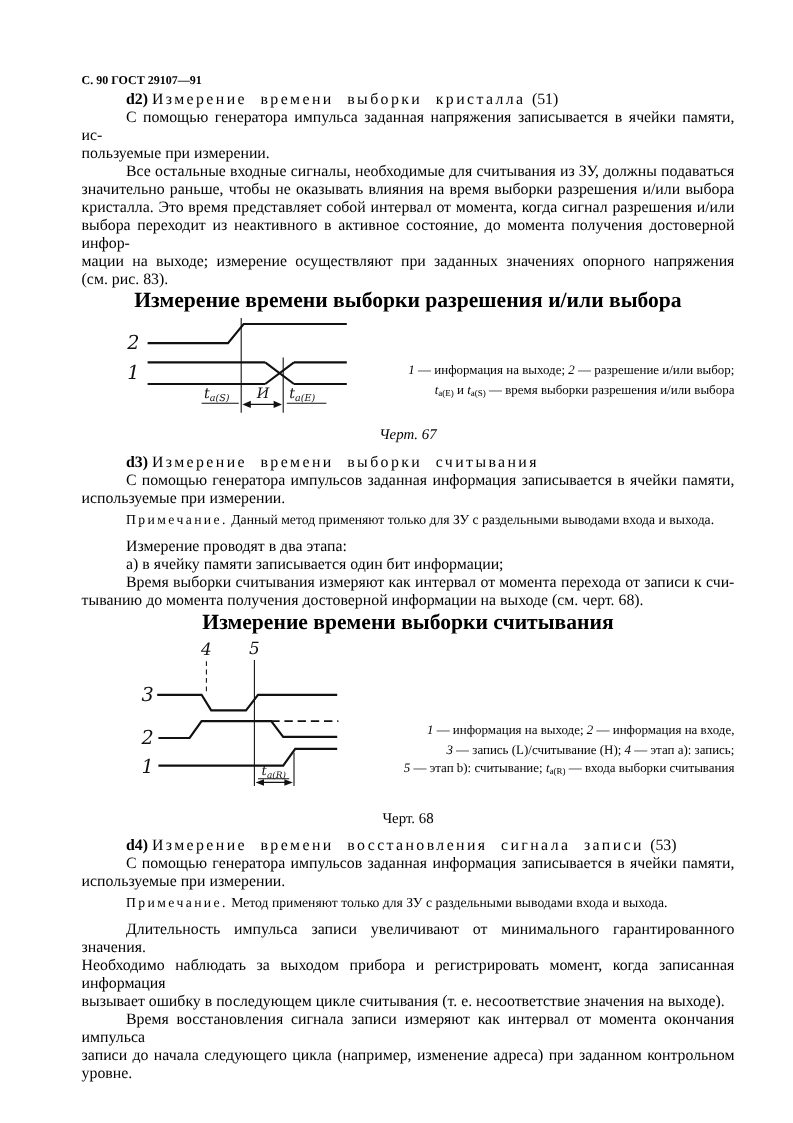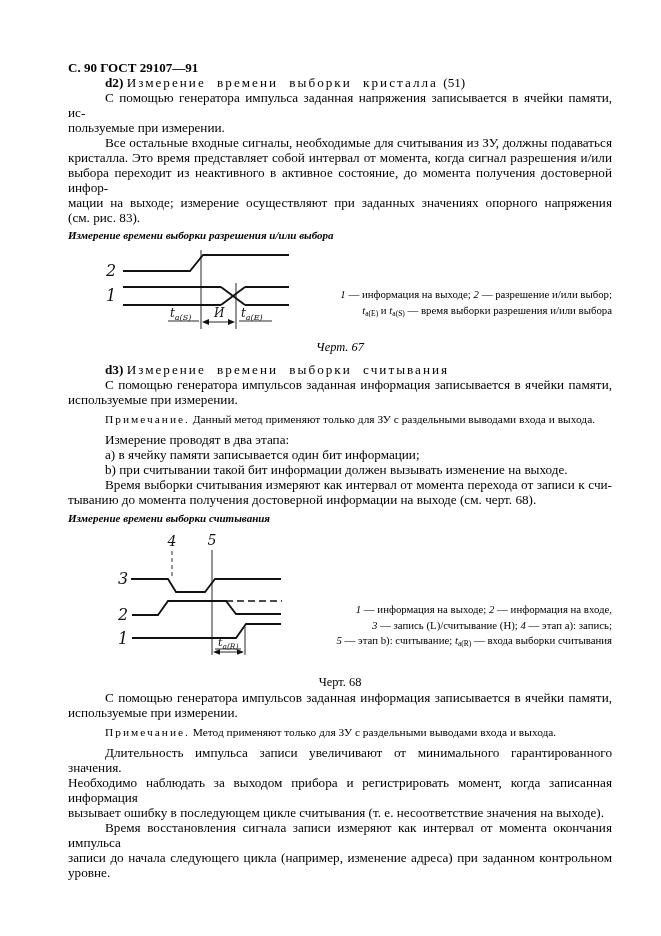--- a/index.html
+++ b/index.html
@@ -2,29 +2,29 @@
 <html><head>
 <meta charset="utf-8">
 <style>
   html,body{margin:0;padding:0;background:#e8e8e8;}
   .page{
     position:relative;width:661px;height:936px;background:#ffffff;
     font-family:"Liberation Serif",serif;color:#000;
     box-sizing:border-box;padding:60px 49px 0 68px;
     font-size:13.2px;line-height:15px;margin:0 auto;overflow:hidden;
   }
-  .hdr{font-weight:bold;font-size:13px;}
+  .hdr{font-weight:bold;font-size:10px;}
   .ln{text-align:left;}
   .jf{text-align:justify;text-align-last:justify;}
   .ind{text-indent:37px;}
   .shead{margin-top:0;}
   .pfx{font-weight:bold;}
   .spaced{letter-spacing:2px;word-spacing:6px;}
   .num{margin-left:2px;}
-  .figtitle{font-weight:bold;font-size:11px;text-align:left;margin-top:3px;line-height:15px;font-style:italic;}
+  .figtitle{font-weight:bold;font-size:18px;text-align:center;margin-top:3px;line-height:15px;}
   .figrow{display:flex;align-items:flex-start;}
   .figrow svg{flex:0 0 auto;margin-left:30px;}
   .figcap{flex:1 1 auto;text-align:right;font-size:10.8px;line-height:15.5px;}
   .cap67{margin-top:42px;}
   .cap68{margin-top:70px;}
   .figcap sub{font-size:7.5px;vertical-align:-2px;}
   .it{font-style:italic;}
   .chert{text-align:center;font-size:12.4px;margin-top:3px;line-height:15px;}
   .chert67{margin-top:3px;font-style:italic;}
   .chert68{margin-top:8px;}
@@ -45,20 +45,21 @@
   <div class="hdr">С. 90 ГОСТ 29107—91</div>
 
   <div class="ln shead ind">
     <span class="pfx">d2)</span>
     <span class="spaced">Измерение времени выборки кристалла</span>
     <span class="num">(51)</span>
   </div>
   <div class="ln jf ind">С помощью генератора импульса заданная напряжения записывается в ячейки памяти, ис-</div>
   <div class="ln">пользуемые при измерении.</div>
   <div class="ln jf ind">Все остальные входные сигналы, необходимые для считывания из ЗУ, должны подаваться</div>
+  <div class="ln jf">значительно раньше, чтобы не оказывать влияния на время выборки разрешения и/или выбора</div>
   <div class="ln jf">кристалла. Это время представляет собой интервал от момента, когда сигнал разрешения и/или</div>
   <div class="ln jf">выбора переходит из неактивного в активное состояние, до момента получения достоверной инфор-</div>
   <div class="ln jf">мации на выходе; измерение осуществляют при заданных значениях опорного напряжения</div>
   <div class="ln">(см. рис. 83).</div>
 
   <div class="figtitle">Измерение времени выборки разрешения и/или выбора</div>
   <div class="figrow d1">
     <svg width="215" height="92" viewBox="0 0 215 92">
       <g stroke="#111" fill="none">
         <polyline points="25,26 92,26 105,10 191,10" stroke-width="1.8"></polyline>
@@ -95,21 +96,20 @@
     <span class="pfx">d3)</span>
     <span class="spaced">Измерение времени выборки считывания</span>
   </div>
   <div class="ln jf ind">С помощью генератора импульсов заданная информация записывается в ячейки памяти,</div>
   <div class="ln">используемые при измерении.</div>
   <div class="note ind">
     <span class="nlabel">Примечание.</span><span>  Данный метод применяют только для ЗУ с раздельными выводами входа и выхода.</span>
   </div>
   <div class="ln ind">Измерение проводят в два этапа:</div>
   <div class="ln ind">a)  в ячейку памяти записывается один бит информации;</div>
-  <div class="ln ind">b)  при считывании такой бит информации должен вызывать изменение на выходе.</div>
   <div class="ln jf ind">Время выборки считывания измеряют как интервал от момента перехода от записи к счи-</div>
   <div class="ln">тыванию до момента получения достоверной информации на выходе (см. черт. 68).</div>
 
   <div class="figtitle mt4">Измерение времени выборки считывания</div>
   <div class="figrow svg68wrap">
     <svg width="200" height="135" viewBox="0 0 200 135">
       <g stroke="#111" fill="none">
         <line x1="74" y1="19" x2="74" y2="45" stroke-width="0.9" stroke-dasharray="4 3"></line>
         <line x1="114" y1="18" x2="114" y2="123" stroke-width="0.9"></line>
         <polyline points="33,47 70,47 78,60 107,60 117,47 183,47" stroke-width="1.8"></polyline>
@@ -132,20 +132,25 @@
       <text x="120" y="114" font-size="11"><tspan>t</tspan><tspan dy="2.5" font-size="7.5">a(R)</tspan></text>
     </svg>
     <div class="figcap cap68">
       <div><span class="it">1</span><span> — информация на выходе; </span><span class="it">2</span><span> — информация на входе,</span></div>
       <div><span class="it">3</span><span> — запись (L)/считывание (H); </span><span class="it">4</span><span> — этап a): запись;</span></div>
       <div><span class="it">5</span><span> — этап b): считывание; </span><span class="it">t</span><sub>a(R)</sub><span> — входа выборки считывания</span></div>
     </div>
   </div>
   <div class="chert chert68">Черт. 68</div>
 
+  <div class="ln ind mt6">
+    <span class="pfx">d4)</span>
+    <span class="spaced">Измерение времени восстановления сигнала записи</span>
+    <span class="num">(53)</span>
+  </div>
   <div class="ln jf ind">С помощью генератора импульсов заданная информация записывается в ячейки памяти,</div>
   <div class="ln">используемые при измерении.</div>
   <div class="note ind">
     <span class="nlabel">Примечание.</span><span>  Метод применяют только для ЗУ с раздельными выводами входа и выхода.</span>
   </div>
   <div class="ln jf ind">Длительность импульса записи увеличивают от минимального гарантированного значения.</div>
   <div class="ln jf">Необходимо наблюдать за выходом прибора и регистрировать момент, когда записанная информация</div>
   <div class="ln">вызывает ошибку в последующем цикле считывания (т. е. несоответствие значения на выходе).</div>
   <div class="ln jf ind">Время восстановления сигнала записи измеряют как интервал от момента окончания импульса</div>
   <div class="ln jf">записи до начала следующего цикла (например, изменение адреса) при заданном контрольном</div>

